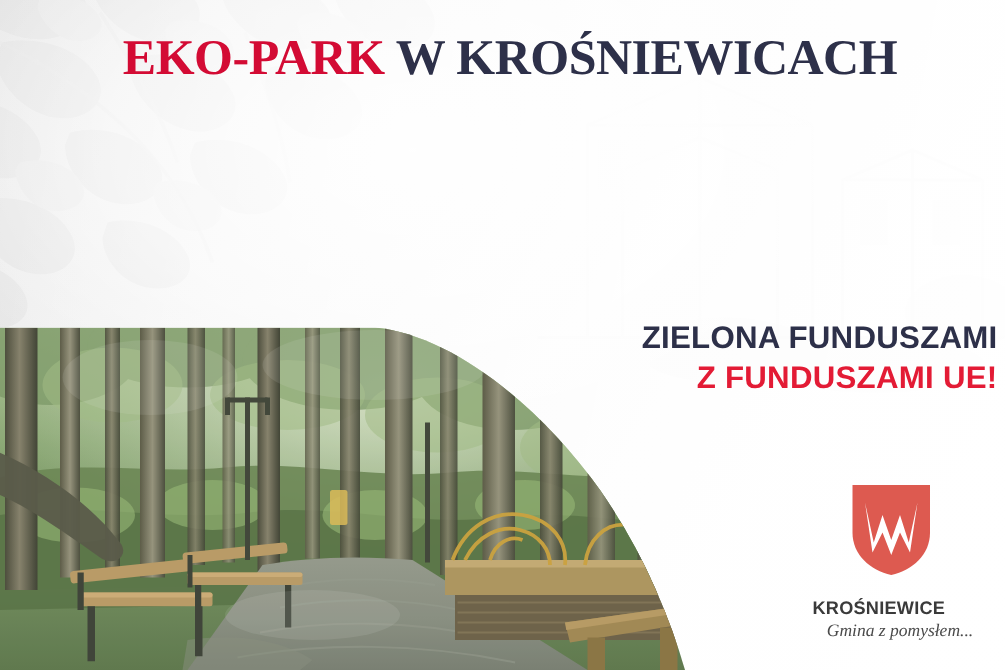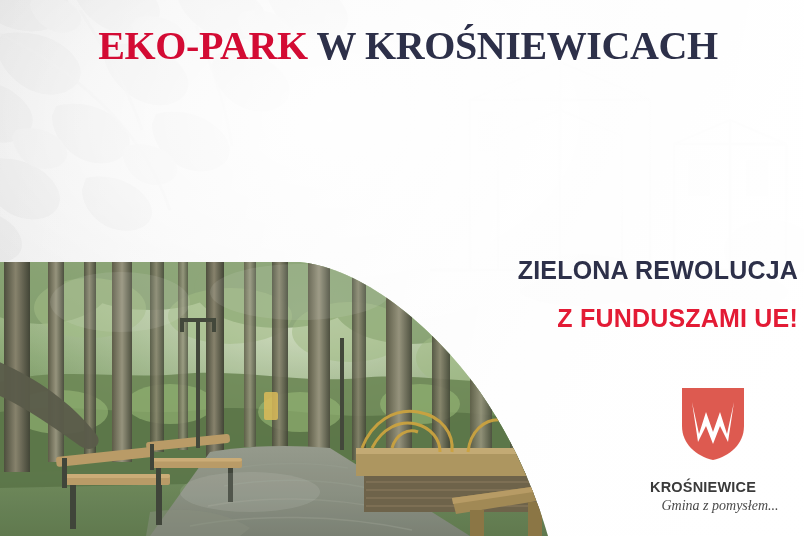--- a/index.html
+++ b/index.html
@@ -108,21 +108,21 @@
     color: #2D3049;
     letter-spacing: .2px;
     white-space: nowrap;
   }
   .sub-line2 {
     font-size: 25px;
     font-weight: bold;
     color: #E31B35;
     letter-spacing: .2px;
     white-space: nowrap;
-    margin-top: 19px;
+    margin-top: 3px;
   }
 
   
   .logo {
     position: absolute;
     left: 648px;
     top: 386px;
     width: 148px;
     height: 140px;
   }
@@ -389,21 +389,21 @@
             <ellipse cx="300" cy="30" rx="90" ry="28"></ellipse>
             <ellipse cx="250" cy="230" rx="70" ry="20"></ellipse>
           </g>
           <rect x="0" y="0" width="560" height="274" fill="#6a7a4a" opacity="0.10"></rect>
         </g>
       </svg>
     </div>
   </div>
 
   <div class="subtitle">
-    <div class="sub-line1">ZIELONA REWOLUCJA</div>
+    <div class="sub-line1">ZIELONA FUNDUSZAMI</div>
     <div class="sub-line2">Z FUNDUSZAMI UE!</div>
   </div>
 
   <div class="logo">
     <div class="crest">
       <svg viewBox="0 0 66 76" xmlns="http://www.w3.org/2000/svg">
         <path d="M2 2 H64 V40 C64 58 50 70 33 74 C16 70 2 58 2 40 Z" fill="#DD5A50"></path>
         <path d="M11 14 L17 46 L24 24 L33 44 L42 24 L49 46 L55 14 L55 40
                  C55 52 45 61 33 65 C21 61 11 52 11 40 Z" fill="#FFFFFF" opacity="0"></path>
         <path d="M12 16 L19 48 L26 26 L33 46 L40 26 L47 48 L54 16

